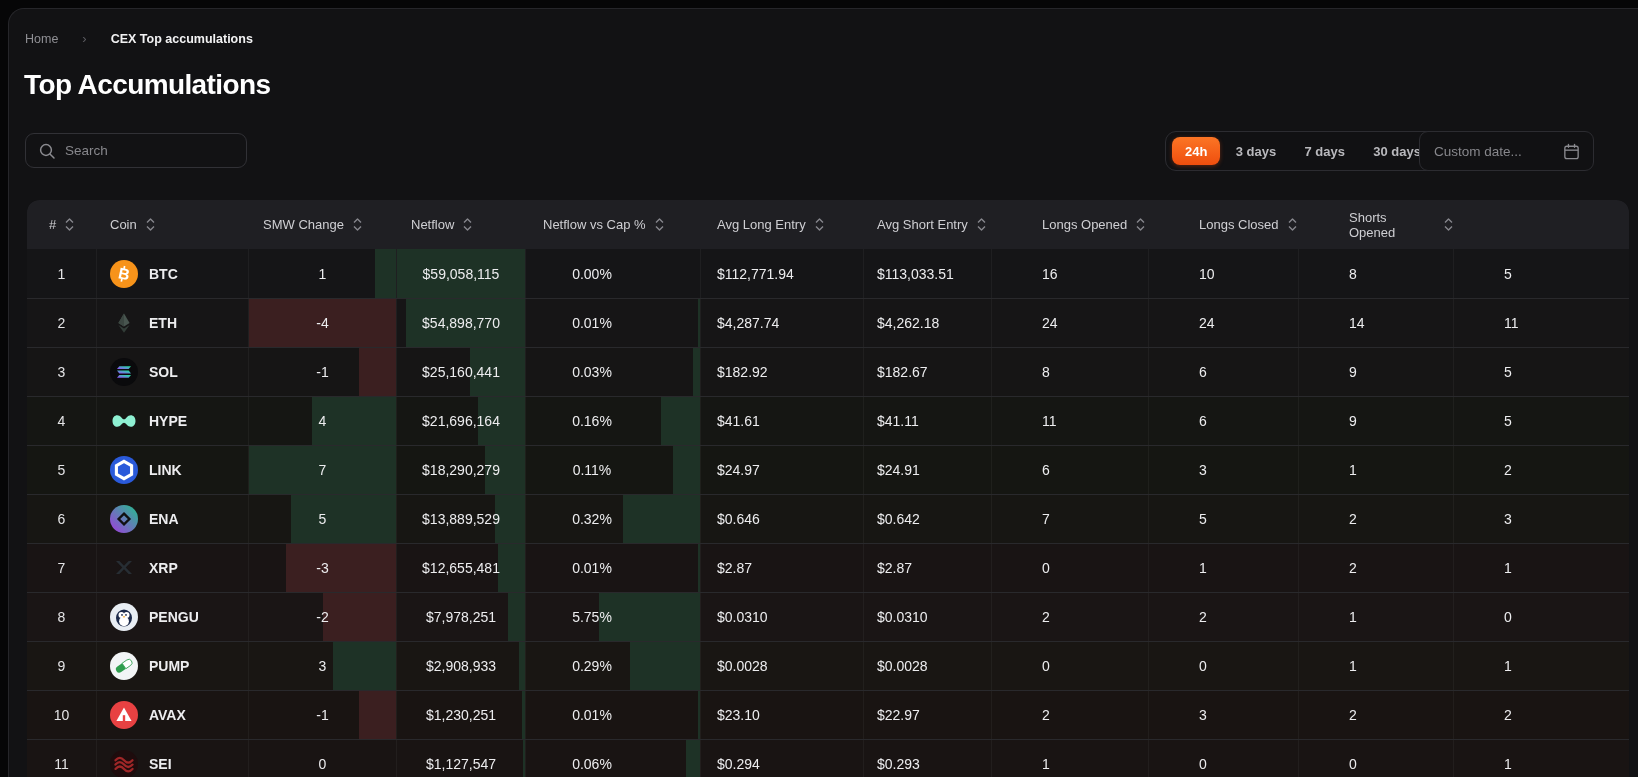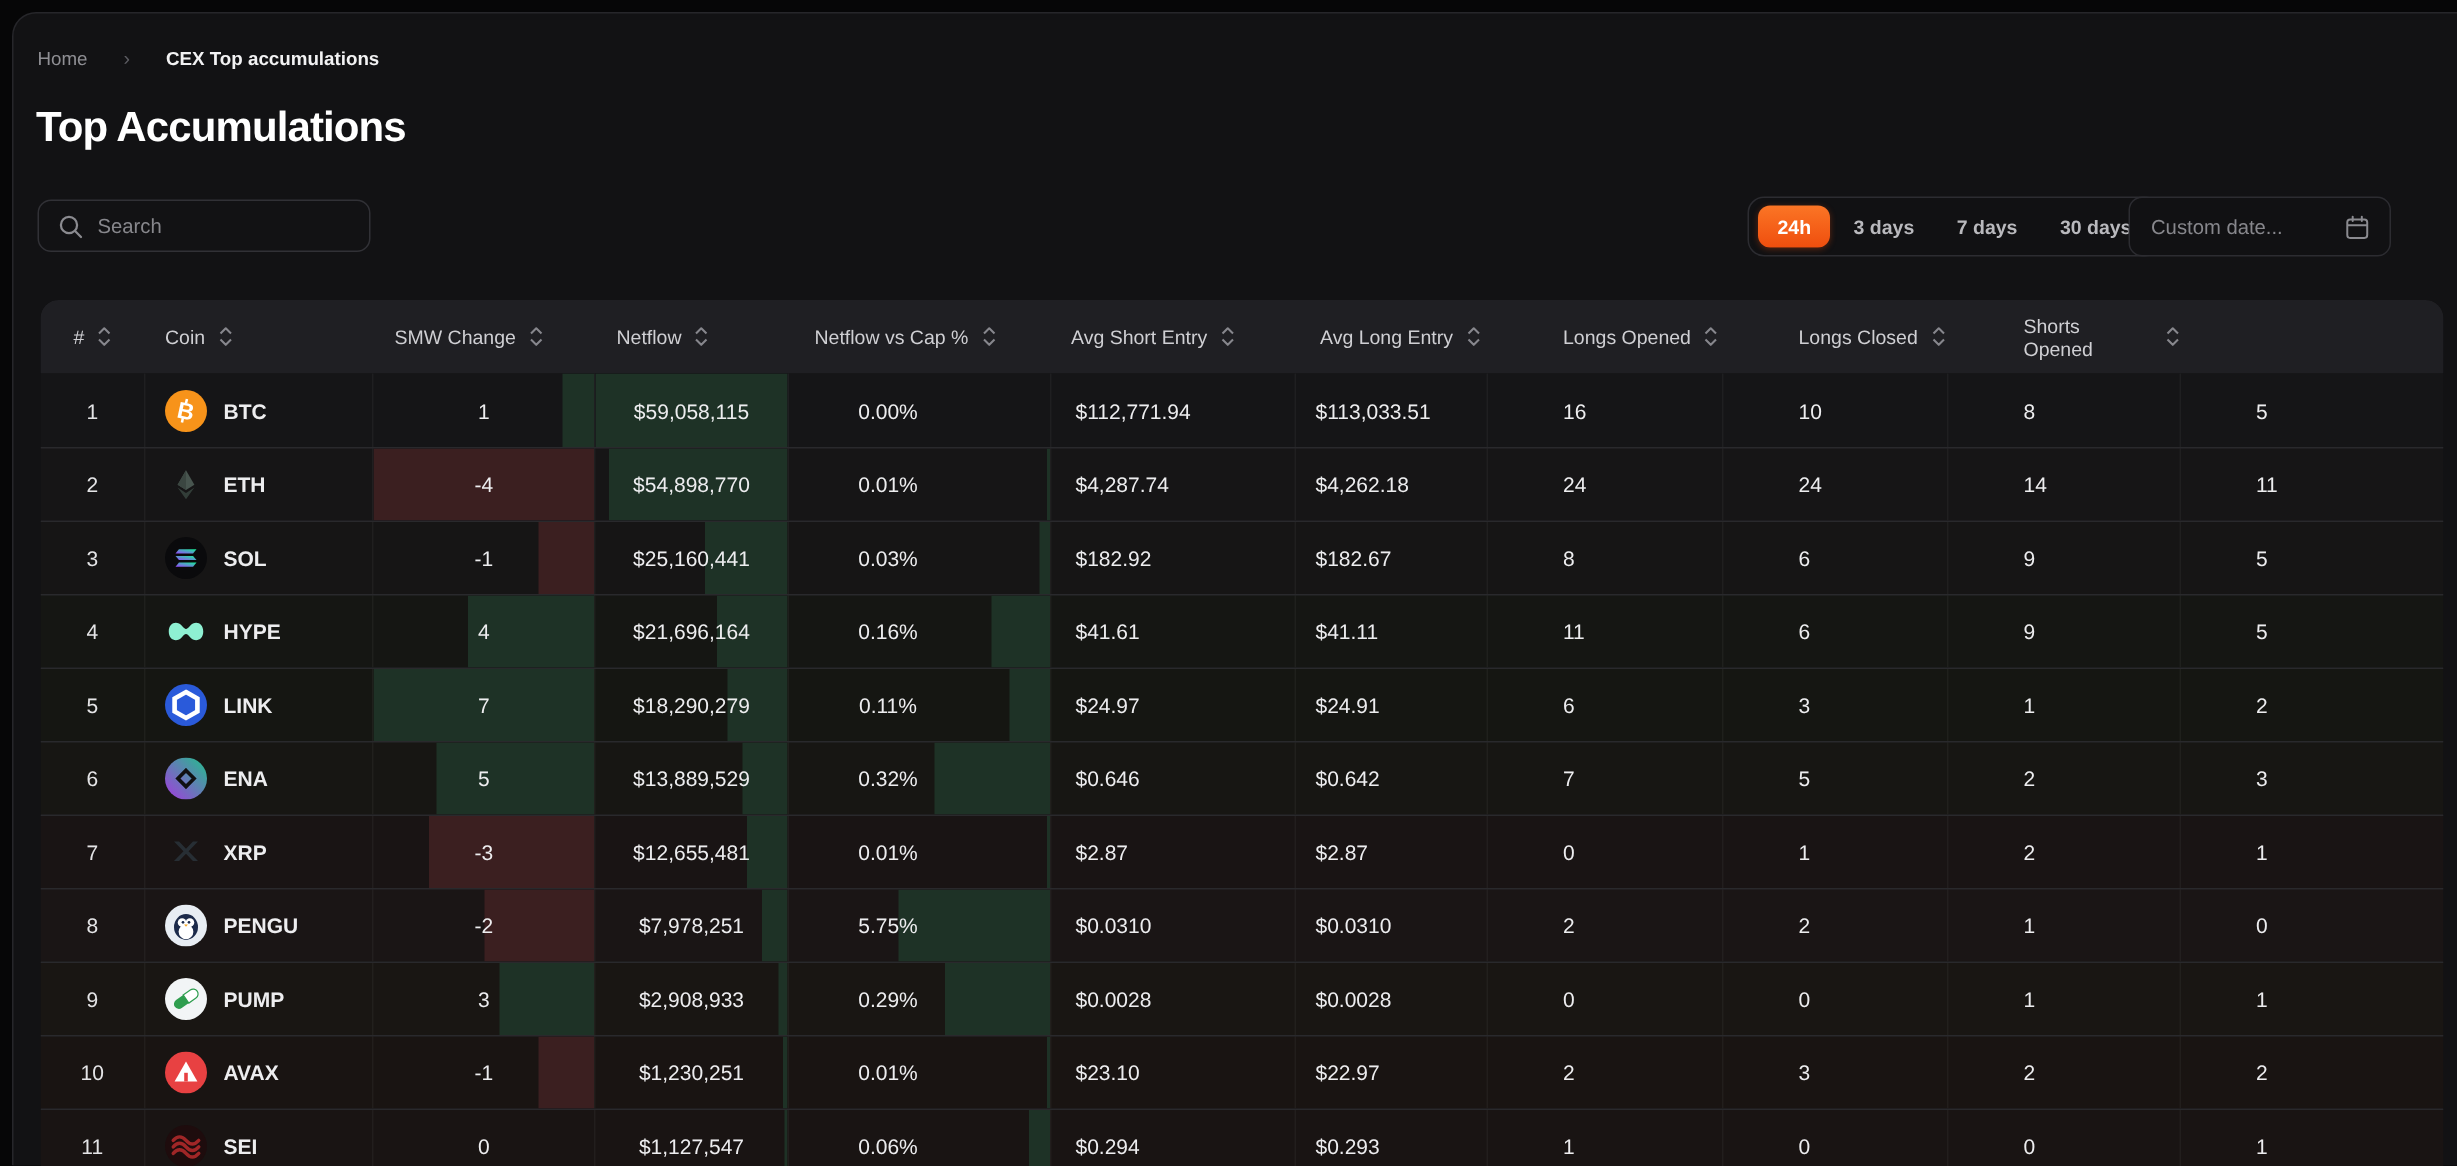--- a/index.html
+++ b/index.html
@@ -162,31 +162,31 @@
         </div>
         <div class="hcell h-vscap">
           <span>Netflow vs Cap %</span>
           <span class="sort-icon">
             <svg width="11" height="17" viewBox="0 0 11 17" fill="none" stroke="#87878d" stroke-width="1.4" stroke-linejoin="round">
               <polyline points="2,6.4 5.5,2.9 9,6.4"></polyline>
               <polyline points="2,10.4 5.5,13.9 9,10.4"></polyline>
             </svg>
           </span>
         </div>
+        <div class="hcell h-avglong">
+          <span>Avg Long Entry</span>
+          <span class="sort-icon">
+            <svg width="11" height="17" viewBox="0 0 11 17" fill="none" stroke="#87878d" stroke-width="1.4" stroke-linejoin="round">
+              <polyline points="2,6.4 5.5,2.9 9,6.4"></polyline>
+              <polyline points="2,10.4 5.5,13.9 9,10.4"></polyline>
+            </svg>
+          </span>
+        </div>
         <div class="hcell h-avgshort">
           <span>Avg Short Entry</span>
-          <span class="sort-icon">
-            <svg width="11" height="17" viewBox="0 0 11 17" fill="none" stroke="#87878d" stroke-width="1.4" stroke-linejoin="round">
-              <polyline points="2,6.4 5.5,2.9 9,6.4"></polyline>
-              <polyline points="2,10.4 5.5,13.9 9,10.4"></polyline>
-            </svg>
-          </span>
-        </div>
-        <div class="hcell h-avglong">
-          <span>Avg Long Entry</span>
           <span class="sort-icon">
             <svg width="11" height="17" viewBox="0 0 11 17" fill="none" stroke="#87878d" stroke-width="1.4" stroke-linejoin="round">
               <polyline points="2,6.4 5.5,2.9 9,6.4"></polyline>
               <polyline points="2,10.4 5.5,13.9 9,10.4"></polyline>
             </svg>
           </span>
         </div>
         <div class="hcell h-count">
           <span>Longs Opened</span>
           <span class="sort-icon">

